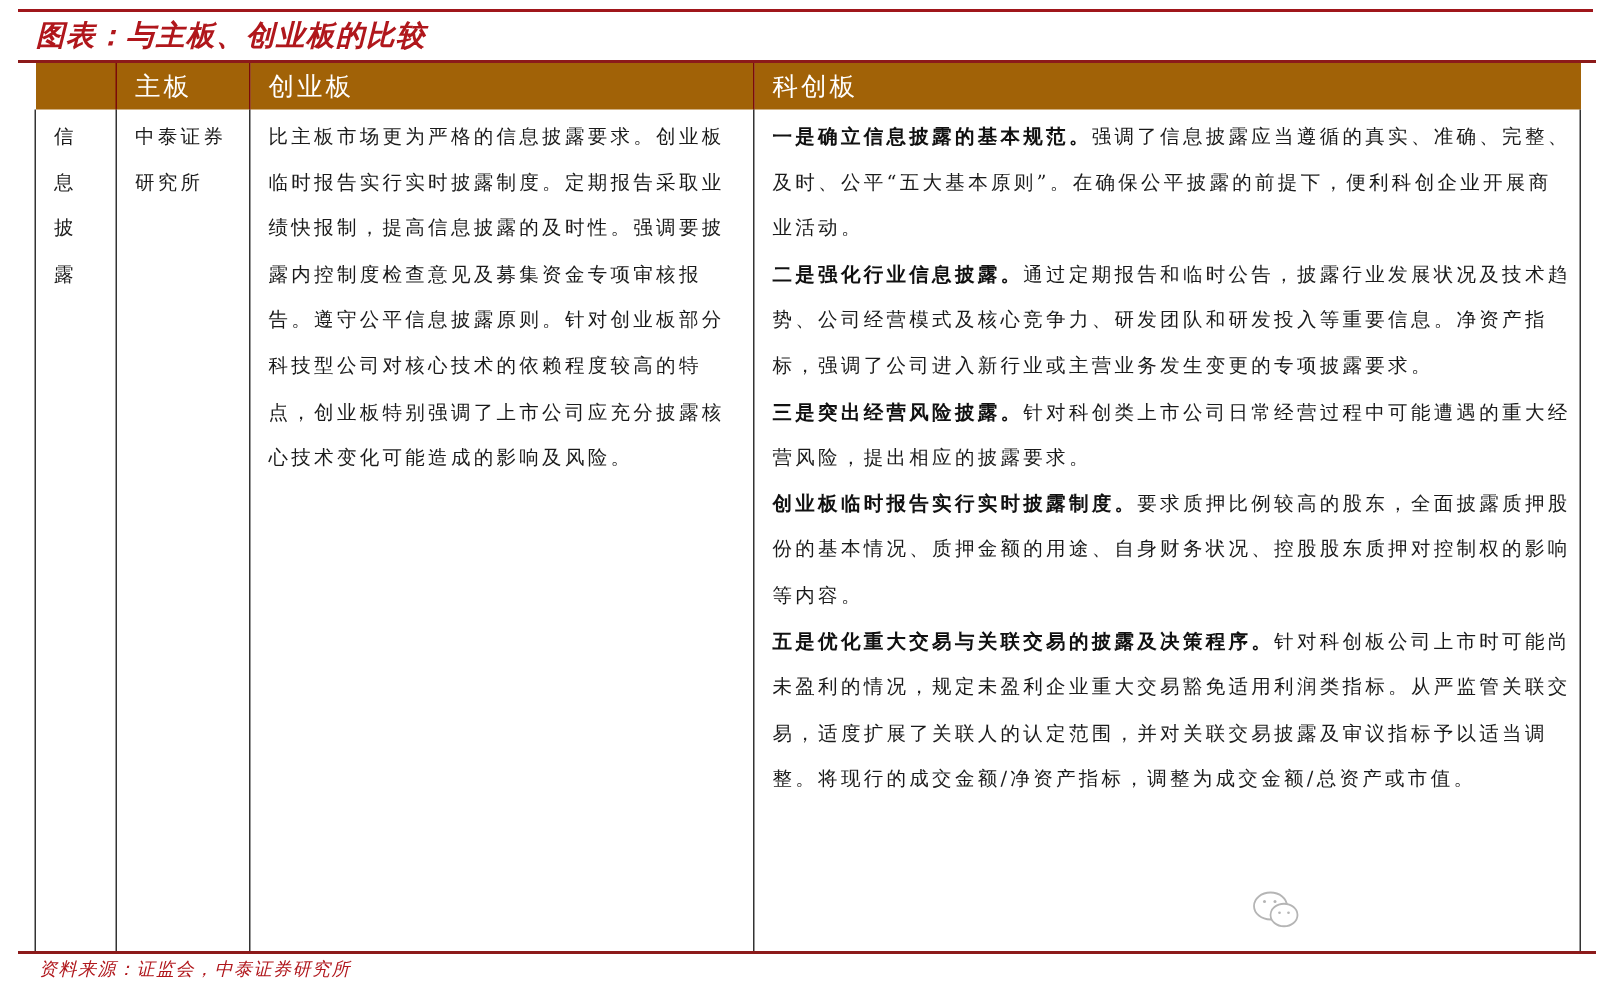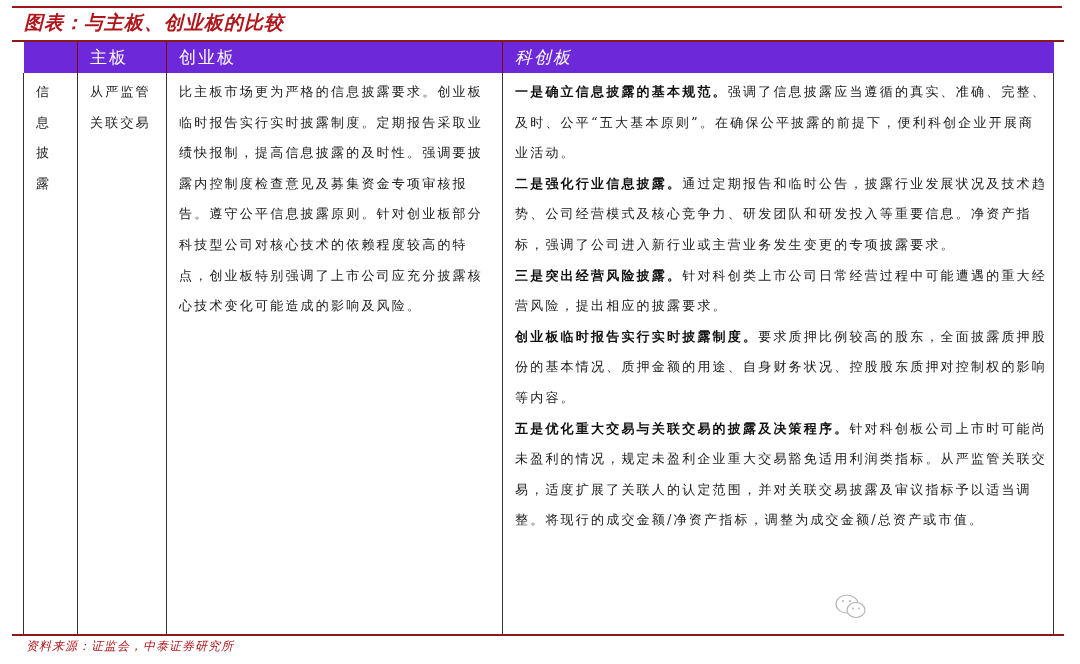--- a/index.html
+++ b/index.html
@@ -1,25 +1,25 @@
 <!DOCTYPE html>
 <html><head>
   <meta charset="utf-8">
   <style>
     html, body { margin: 0; padding: 0; background: #ffffff; }
     body { width: 1080px; height: 664px; position: relative; overflow: hidden;
            font-family: "DejaVu Serif", "Liberation Serif", serif; color: #1a1a1a; }
     .top-rule { position: absolute; left: 12px; top: 6px; width: 1050px; height: 2px; background: #a0161b; }
     .title { position: absolute; left: 24px; top: 10px; font-size: 19px; font-style: italic; font-weight: bold;
-             color: #b0171c; letter-spacing: 1px; line-height: 28px; font-family: Liberation Mono, monospace; }
+             color: #b0171c; letter-spacing: 1px; line-height: 28px; }
     .title-rule { position: absolute; left: 12px; top: 40px; width: 1052px; height: 2px; background: #8c1a1a; }
     table.cmp { position: absolute; left: 23px; top: 42px; width: 1030px; border-collapse: collapse; table-layout: fixed; }
-    table.cmp th { background: #6d28d9; color: #ffffff; font-weight: normal; text-align: left; font-size: 17px;
+    table.cmp th { background: #a16207; color: #ffffff; font-weight: normal; text-align: left; font-size: 17px;
                    height: 31px; padding: 0 0 0 12px; border-right: 1px solid #7a0a0a; letter-spacing: 2px; }
-    table.cmp th:last-child { border-right: none; font-style: italic; }
+    table.cmp th:last-child { border-right: none; }
     table.cmp td { vertical-align: top; border-left: 1.5px solid #333; font-size: 13px; line-height: 30.6px;
                    padding: 4px 6px 0 12px; height: 557px; letter-spacing: 2.2px; }
     table.cmp td:last-child { border-right: 1.5px solid #333; }
     td.col-cat { padding-left: 12px !important; letter-spacing: 0; }
     td.col-cat span { display: block; width: 20px; word-break: break-all; }
     td.col-main span { display: block; }
     .item { margin: 0; }
     .item b { font-weight: bold; color: #111; }
     .bottom-rule { position: absolute; left: 12px; top: 634px; width: 1052px; height: 2px; background: #8c1a1a; }
     .source { position: absolute; left: 26px; top: 638px; font-size: 12px; font-style: italic; color: #b0171c; letter-spacing: 1px; }
@@ -48,21 +48,21 @@
       <th>创业板</th>
       <th>科创板</th>
     </tr>
   </thead>
   <tbody>
     <tr>
       <td class="col-cat">
         <span>信息披露</span>
       </td>
       <td class="col-main">
-        <span>从严监管关联交易</span>
+        <span>中泰证券研究所</span>
       </td>
       <td>
         <span>比主板市场更为严格的信息披露要求。创业板临时报告实行实时披露制度。定期报告采取业绩快报制，提高信息披露的及时性。强调要披露内控制度检查意见及募集资金专项审核报告。遵守公平信息披露原则。针对创业板部分科技型公司对核心技术的依赖程度较高的特点，创业板特别强调了上市公司应充分披露核心技术变化可能造成的影响及风险。</span>
       </td>
       <td>
         <p class="item"><b>一是确立信息披露的基本规范。</b><span>强调了信息披露应当遵循的真实、准确、完整、及时、公平“五大基本原则”。在确保公平披露的前提下，便利科创企业开展商业活动。</span></p>
         <p class="item"><b>二是强化行业信息披露。</b><span>通过定期报告和临时公告，披露行业发展状况及技术趋势、公司经营模式及核心竞争力、研发团队和研发投入等重要信息。净资产指标，强调了公司进入新行业或主营业务发生变更的专项披露要求。</span></p>
         <p class="item"><b>三是突出经营风险披露。</b><span>针对科创类上市公司日常经营过程中可能遭遇的重大经营风险，提出相应的披露要求。</span></p>
         <p class="item"><b>创业板临时报告实行实时披露制度。</b><span>要求质押比例较高的股东，全面披露质押股份的基本情况、质押金额的用途、自身财务状况、控股股东质押对控制权的影响等内容。</span></p>
         <p class="item"><b>五是优化重大交易与关联交易的披露及决策程序。</b><span>针对科创板公司上市时可能尚未盈利的情况，规定未盈利企业重大交易豁免适用利润类指标。从严监管关联交易，适度扩展了关联人的认定范围，并对关联交易披露及审议指标予以适当调整。将现行的成交金额/净资产指标，调整为成交金额/总资产或市值。</span></p>

